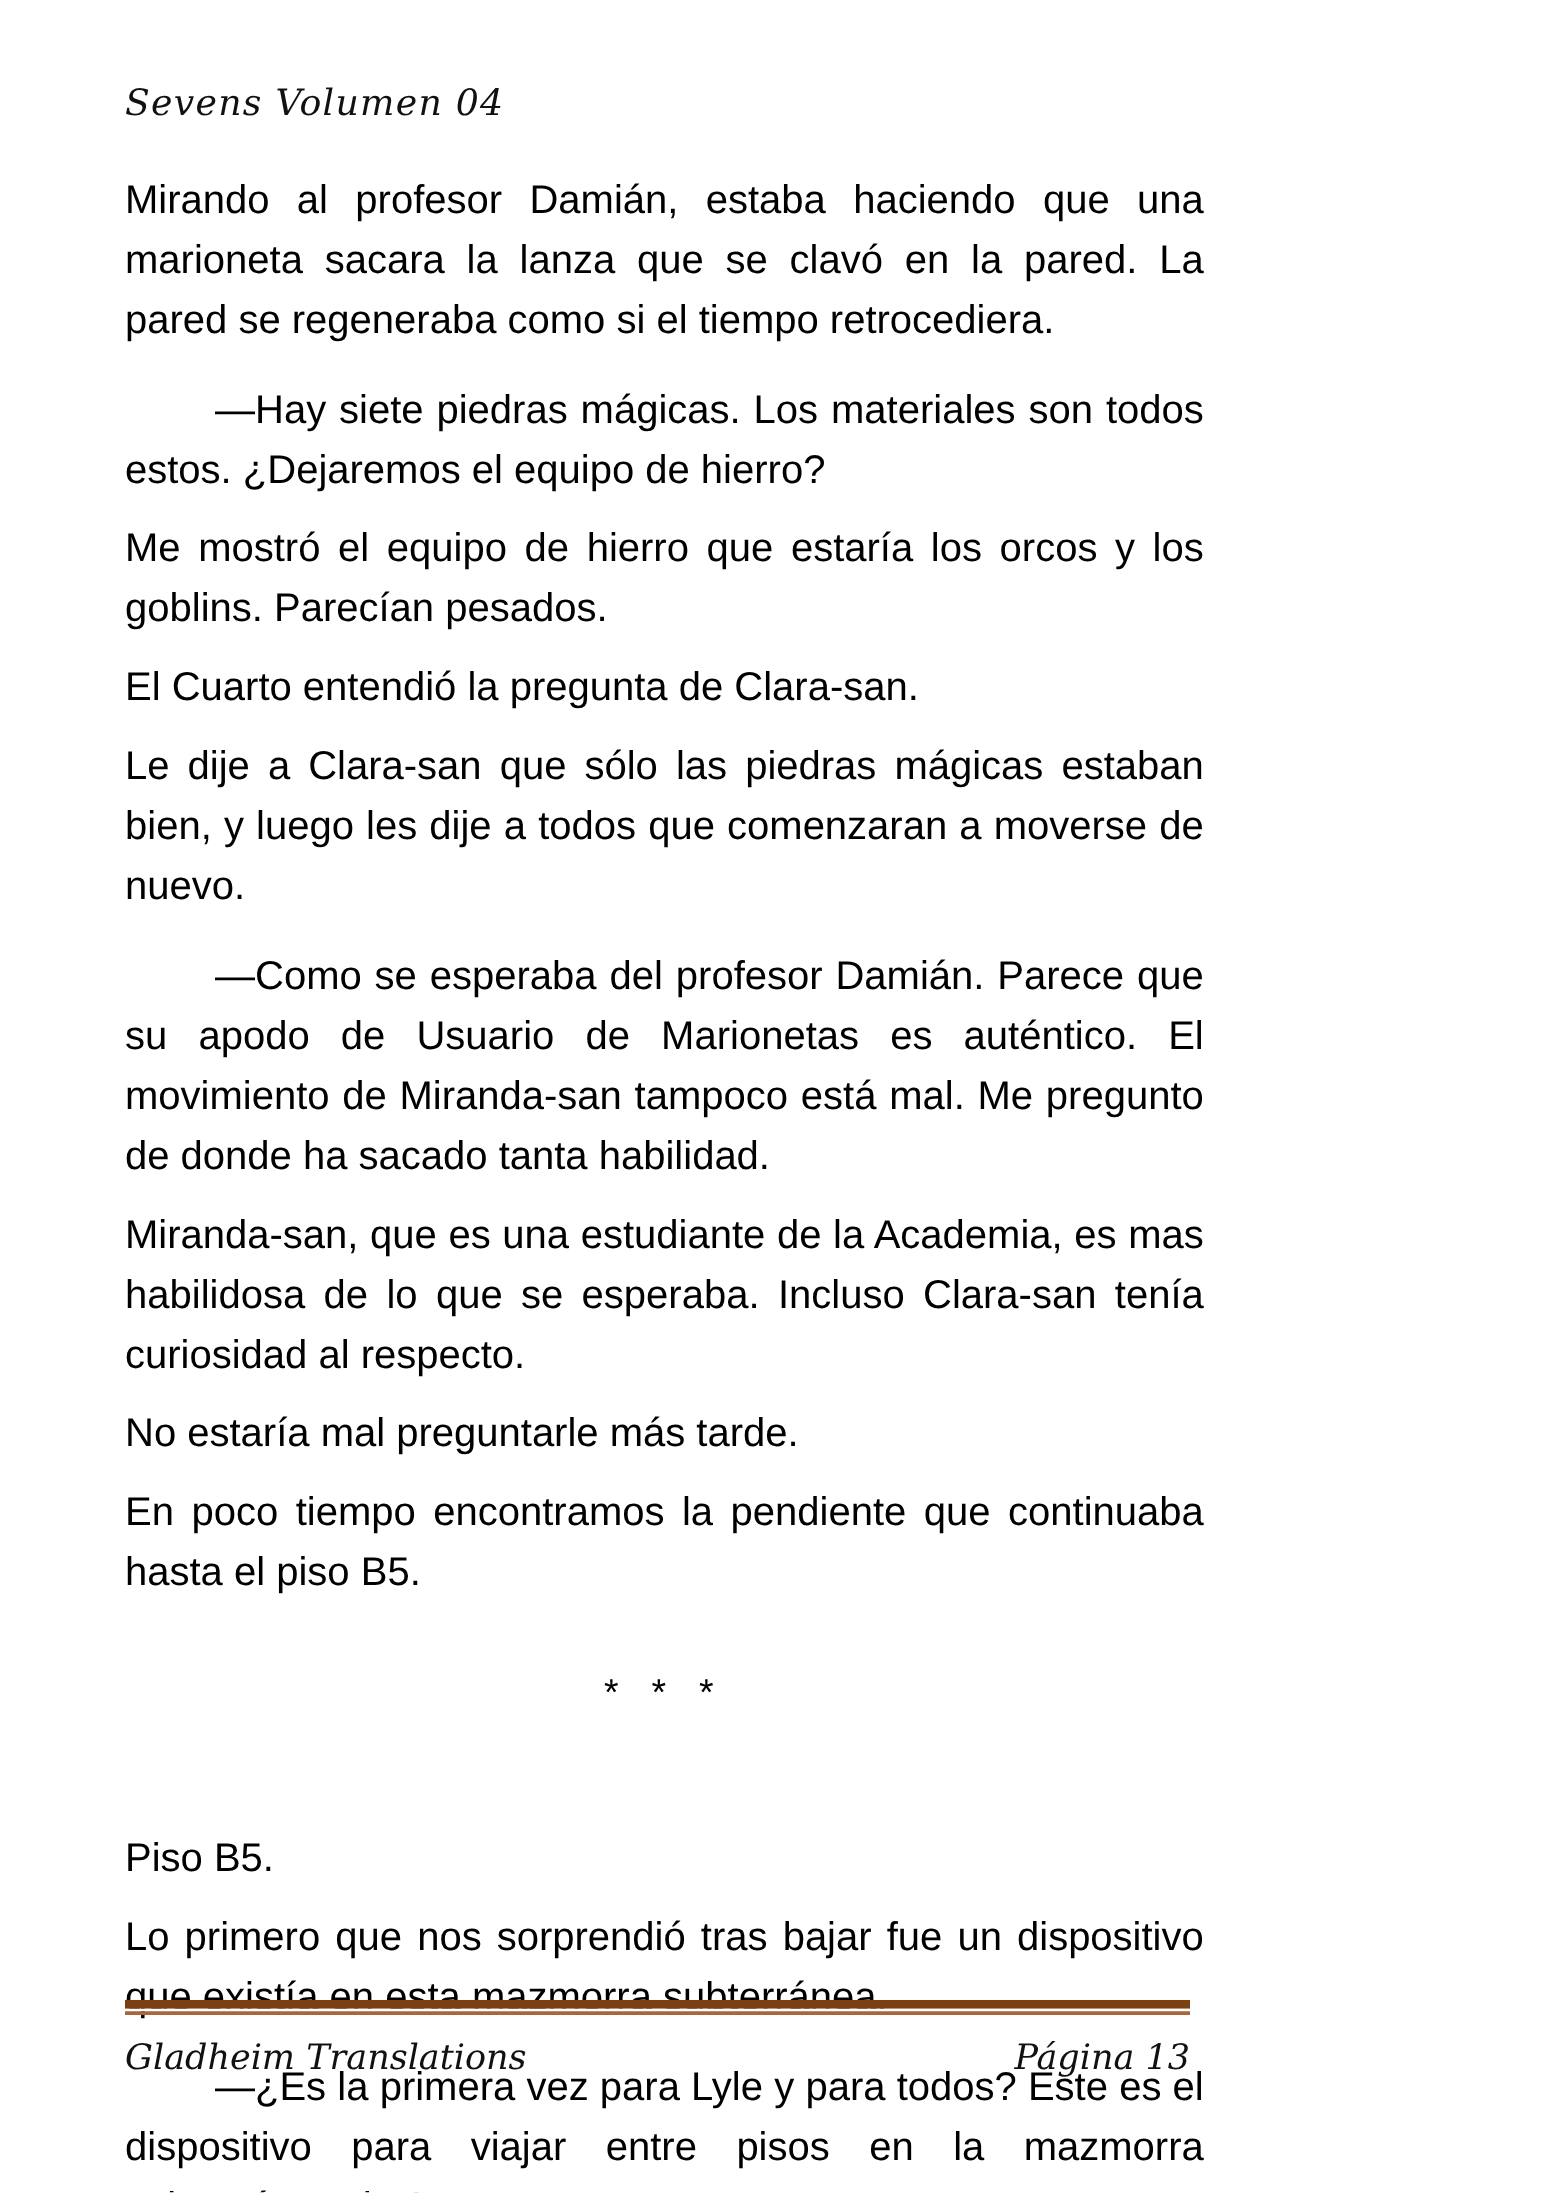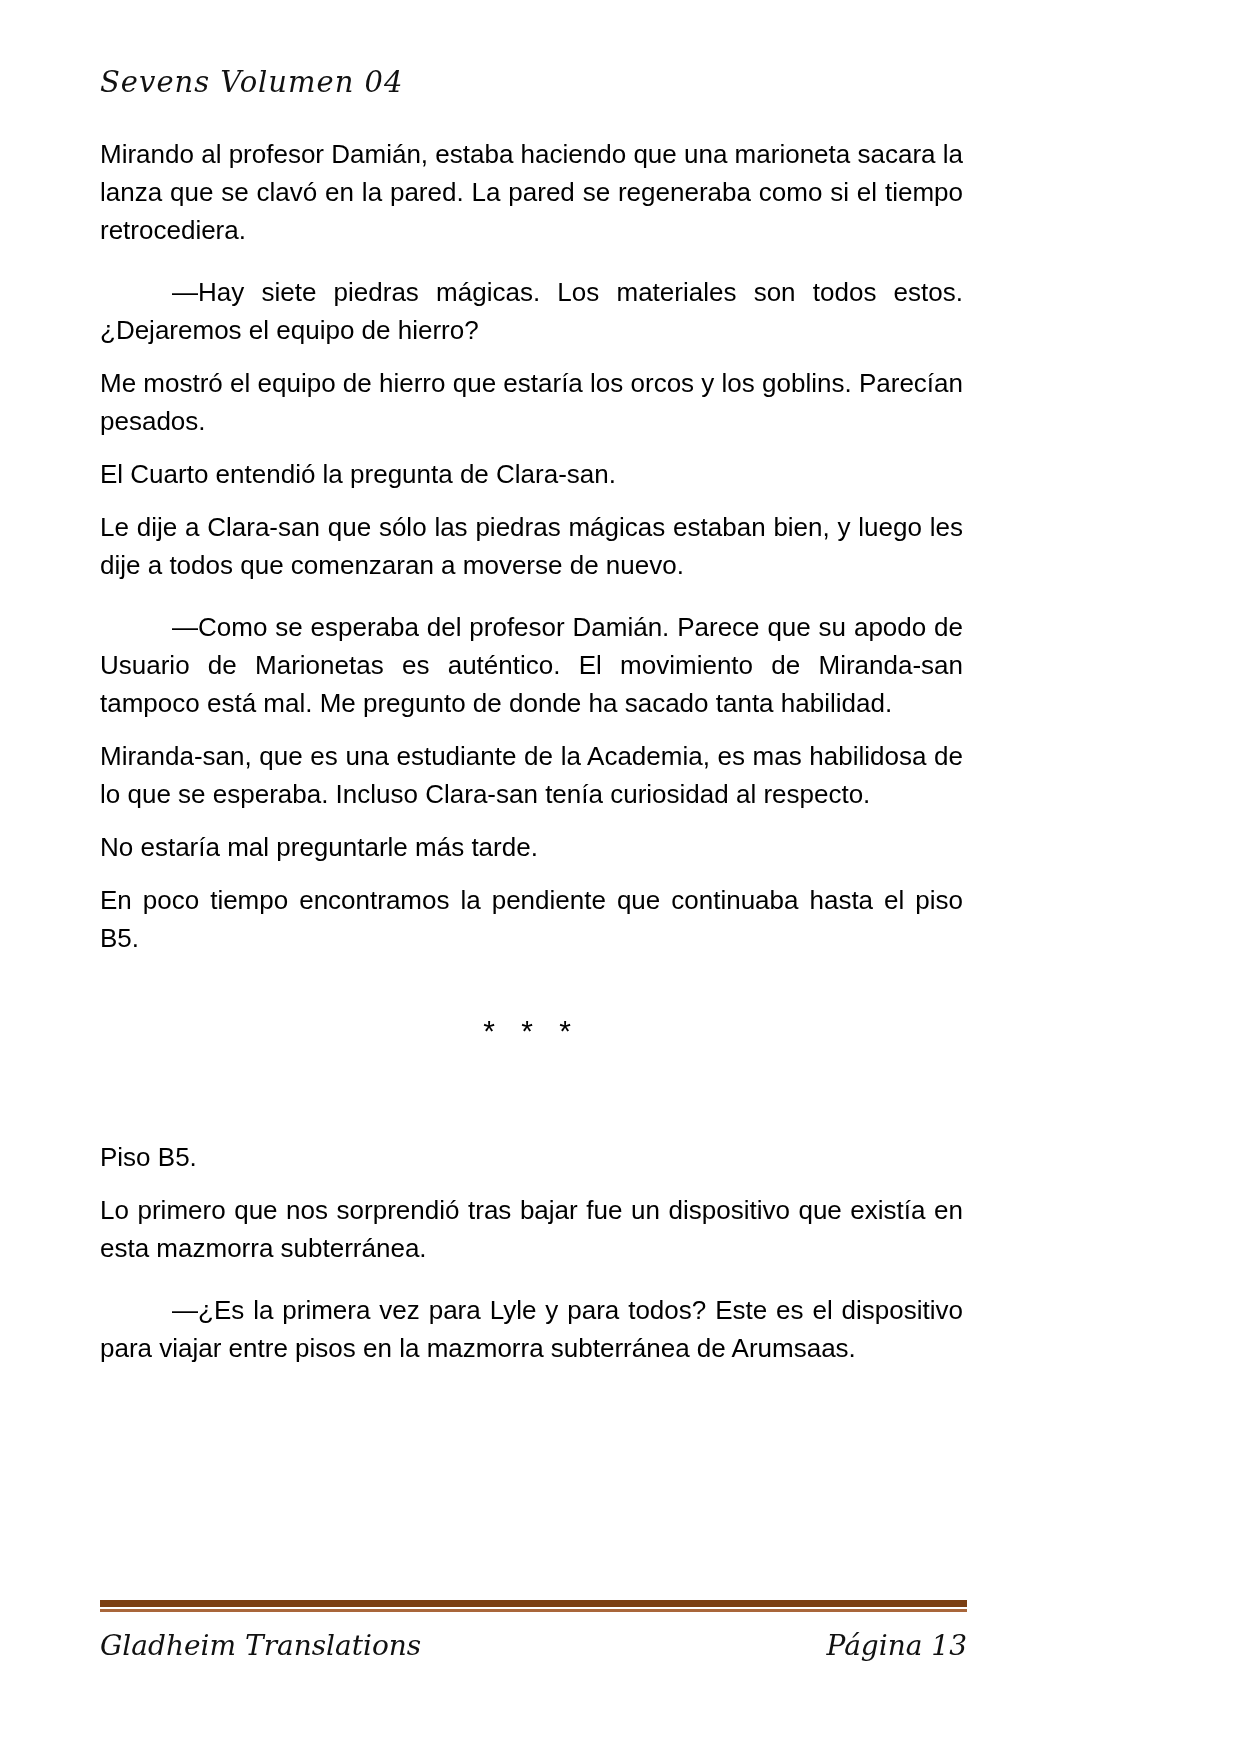--- a/index.html
+++ b/index.html
@@ -24,43 +24,43 @@
     line-height: 36px;
     letter-spacing: 1px;
     color: #111111;
   }
   .body-text {
     margin-top: 35px;
     padding: 0 114px 0 100px;
   }
   .para {
     margin: 0 0 15px 0;
-    font-size: 26px;
-    line-height: 38px;
+    font-size: 32px;
+    line-height: 48px;
     text-align: justify;
   }
   .para.dialogue {
     text-indent: 72px;
     margin-top: 24px;
   }
   .separator {
     margin-top: 55px;
     margin-bottom: 0;
     font-size: 30px;
     line-height: 38px;
     text-align: center;
     letter-spacing: 9px;
   }
   .para.section-start {
     margin-top: 88px;
   }
   .footer {
     position: absolute;
     left: 100px;
-    right: 110px;
+    right: 125px;
     top: 1600px;
     text-align: right;
   }
   .rule-thick {
     height: 7px;
   }
   .rule-gap {
     height: 2px;
     background: #ffffff;
   }

